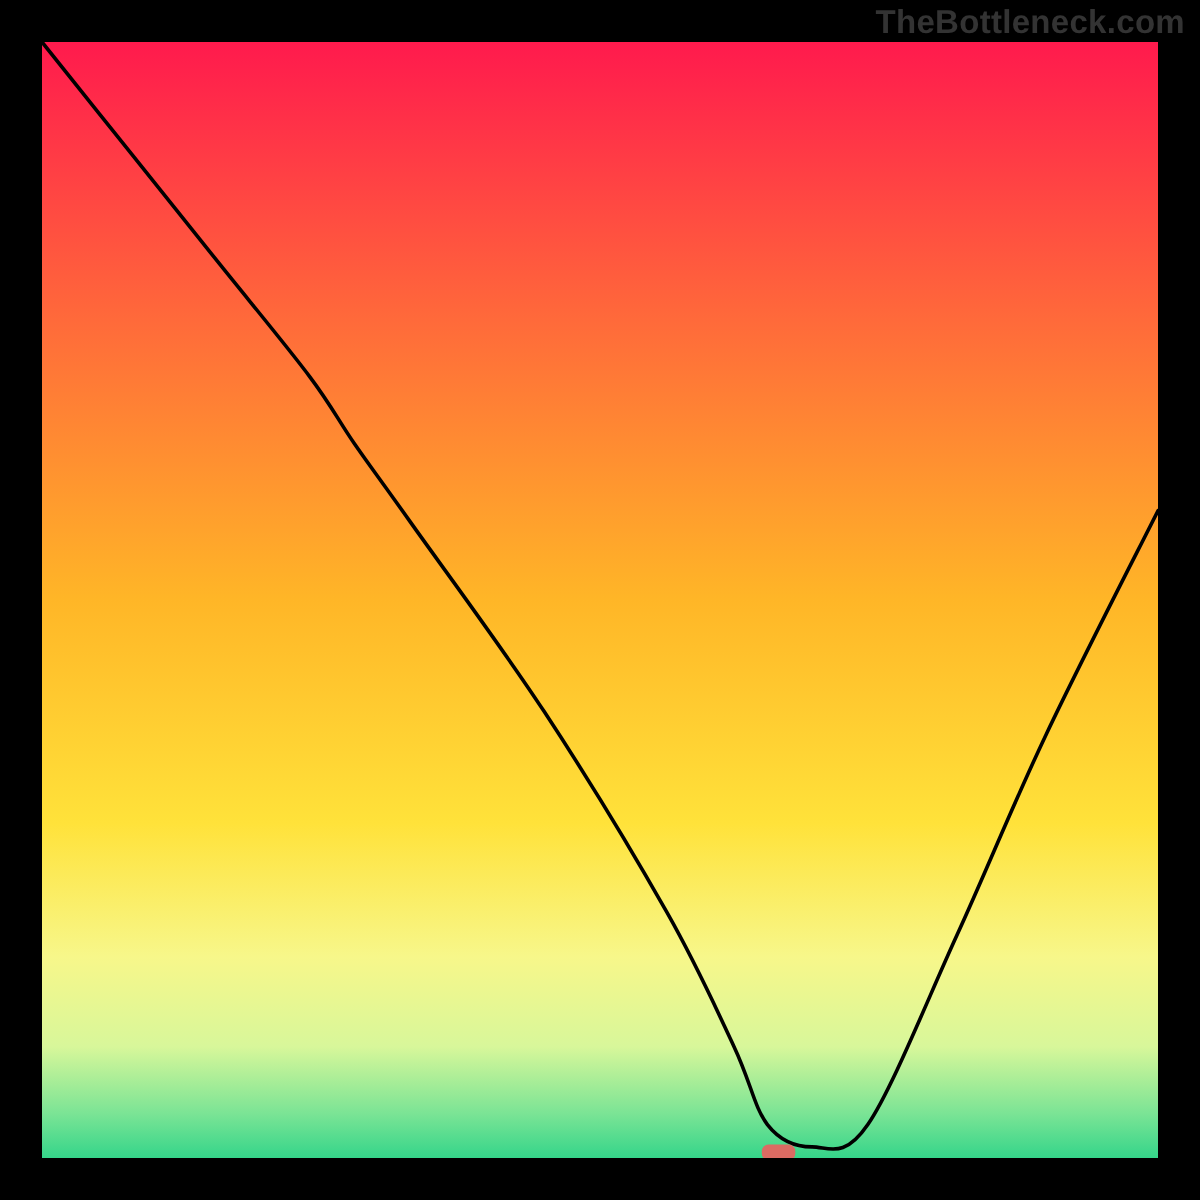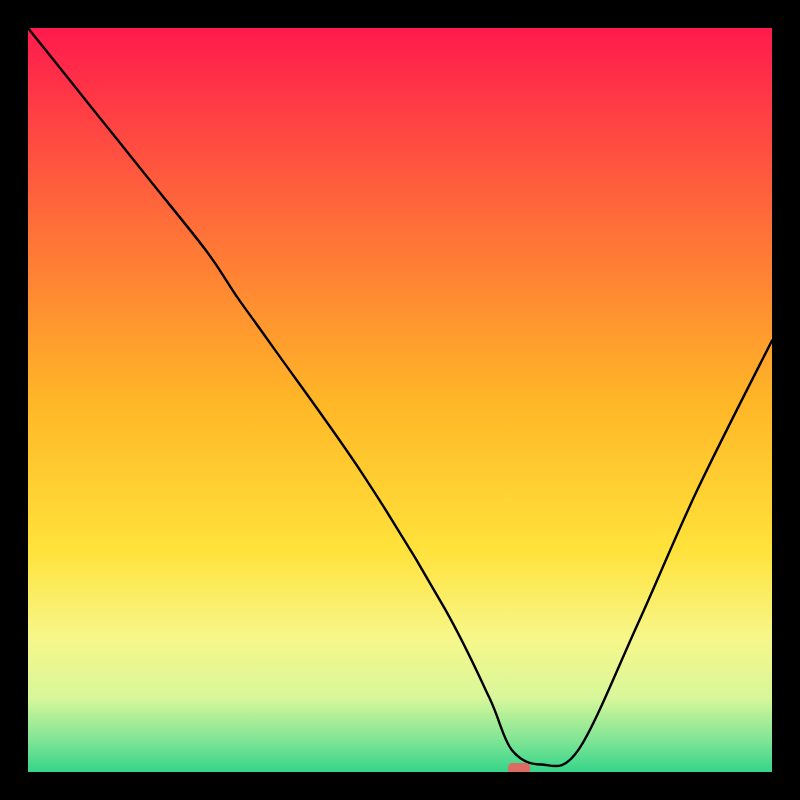--- a/index.html
+++ b/index.html
@@ -48,20 +48,21 @@
     stroke-linecap: round;
   }
   .marker {
     fill: #db6b63;
   }
 </style>
 </head>
 <body>
 
 <div class="frame">
+  <div class="watermark">TheBottleneck.com</div>
 
   <div class="plot-area">
     <svg viewBox="0 0 100 100" preserveAspectRatio="none">
       <defs>
         <linearGradient id="bg-grad" x1="0" y1="0" x2="0" y2="1">
 
         <stop offset="0%" stop-color="#ff1a4d"></stop>
             <stop offset="25%" stop-color="#ff6a3a"></stop>
             <stop offset="50%" stop-color="#ffb627"></stop>
             <stop offset="70%" stop-color="#ffe23a"></stop>

